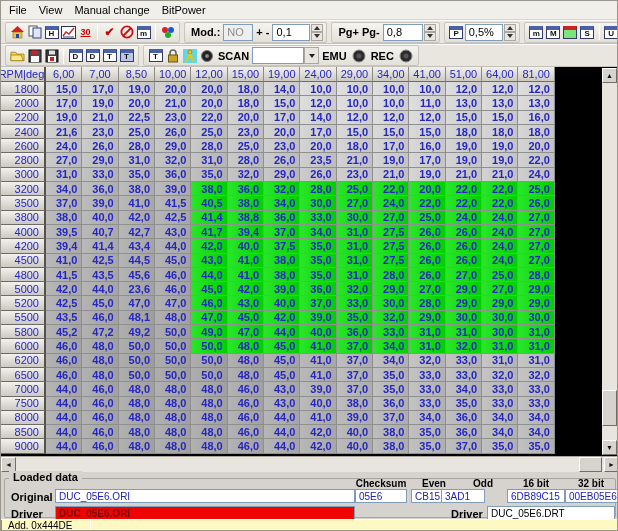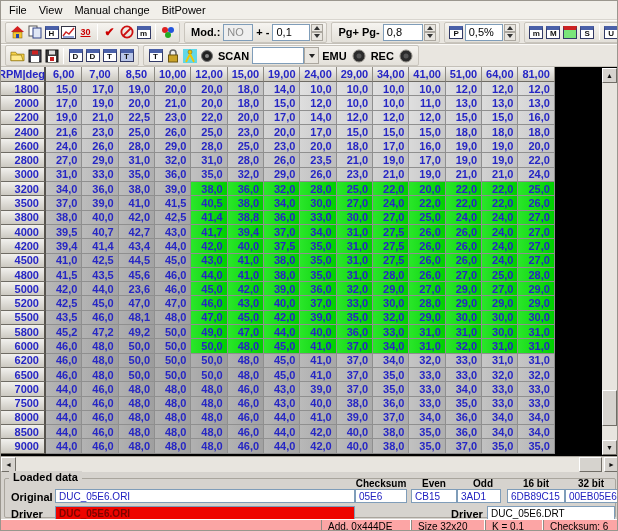--- a/index.html
+++ b/index.html
@@ -47,21 +47,21 @@
   .ddbtn:after { content:""; border-left:3px solid transparent; border-right:3px solid transparent;
                  border-top:4px solid #222; }
   
   .table-area { position:absolute; top:66px; left:0; width:618px; height:389px; background:#000; }
   .grid { position:absolute; left:0; top:0; width:554px; }
   .trow { display:flex; height:14.3px; }
   .trow.thead { height:15px; }
   .ch, .rh {
     background:linear-gradient(#f2f1ee,#ccc9c1);
     border-right:1px solid #8d8a83; border-bottom:1px solid #6e6b64;
-    color:#2626c4; font-weight:bold; font-size:11px;
+    color:#2626c4; font-weight:normal; font-size:11px;
     display:flex; align-items:center; justify-content:center; cursor:pointer;
   }
   .rh { width:45px; justify-content:flex-end; padding-right:5px; border-right:2px solid #55524c; }
   .ch { width:36.35px; }
   .cell { width:36.35px; border-right:1px solid #8f8f8f; border-bottom:1px solid #8f8f8f;
           color:#2626c4; font-weight:bold; font-size:11px;
           display:flex; align-items:center; justify-content:flex-end; padding-right:4px; cursor:cell; }
   
   .vscroll { position:absolute; top:1px; right:1px; width:16px; height:387px; background:#e8e5df; }
   .hscroll { position:absolute; top:455px; left:0; width:618px; height:16px; background:#e8e5df;
@@ -78,21 +78,21 @@
               border:1px solid #a9a59d; border-radius:2px; }
   .gtitle { position:absolute; top:0; left:10px; font-weight:bold; background:#d6d3ce; padding:0 4px; }
   .plabel { position:absolute; font-weight:bold; color:#000; }
   .pfield { position:absolute; height:14px; background:#fff; border:1px solid #7f9db9;
             font-size:10px; display:flex; align-items:center; padding:0 3px; color:#2020c0; }
   .pfield.red { background:#ee0400; color:#7c0400; font-weight:bold; }
   .pfield.blk { color:#000; }
   .chead { position:absolute; top:6px; font-weight:bold; font-size:10px; text-align:center; }
   
   .statusbar { position:absolute; top:518px; left:0; width:618px; height:13px;
-               background:#fca5a5; border-top:1px solid #fff; display:flex; font-size:10px; }
+               background:#fef9c3; border-top:1px solid #fff; display:flex; font-size:10px;flex-direction:column; }
   .statusbar .fillseg { flex:1; }
   .statusbar .seg { border-left:1px solid #8f8b84; border-right:1px solid #fff;
                     padding:0 6px; display:flex; align-items:center; white-space:nowrap; }
   svg { display:block; }
 </style>
 </head>
 <body>
 
 <div class="menubar">
   <span>File</span>
@@ -772,21 +772,21 @@
   <span class="chead" style="left:354px;width:52px">Checksum</span>
   <span class="chead" style="left:410px;width:46px">Even</span>
   <span class="chead" style="left:460px;width:44px">Odd</span>
   <span class="chead" style="left:506px;width:58px">16 bit</span>
   <span class="chead" style="left:564px;width:52px">32 bit</span>
 
   <span class="plabel" style="left:10px;top:19px">Original</span>
   <span class="pfield" style="left:54px;top:17px;width:300px">DUC_05E6.ORI</span>
   <span class="pfield" style="left:354px;top:17px;width:52px">05E6</span>
   <span class="pfield" style="left:410px;top:17px;width:46px">CB15</span>
-  <span class="pfield" style="left:456px;top:17px;width:44px">3AD1</span>
+  <span class="pfield" style="left:440px;top:17px;width:44px">3AD1</span>
   <span class="pfield" style="left:506px;top:17px;width:58px">6DB89C15</span>
   <span class="pfield" style="left:564px;top:17px;width:64px">00EB05E6</span>
 
   <span class="plabel" style="left:10px;top:36px">Driver</span>
   <span class="pfield red" style="left:54px;top:34px;width:300px">DUC_05E6.ORI</span>
   <span class="plabel" style="left:450px;top:36px">Driver</span>
   <span class="pfield blk" style="left:486px;top:34px;width:128px">DUC_05E6.DRT</span>
 </div>
 
 <div class="statusbar">

